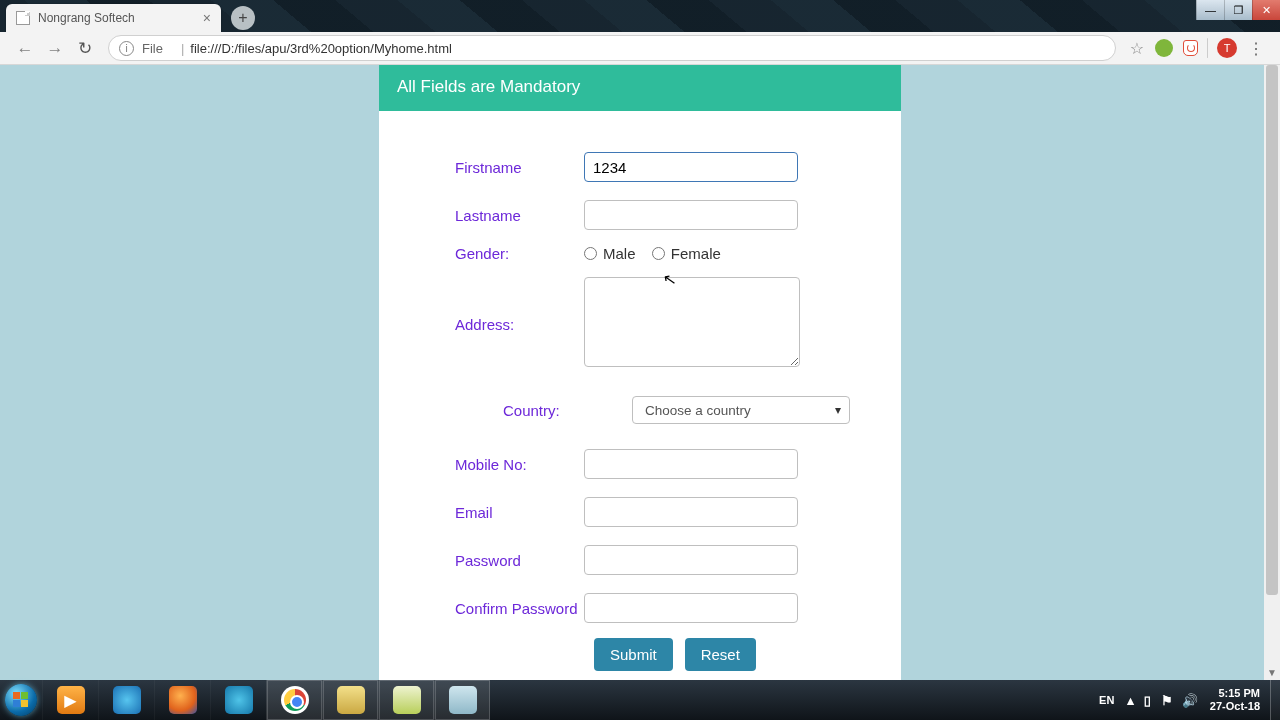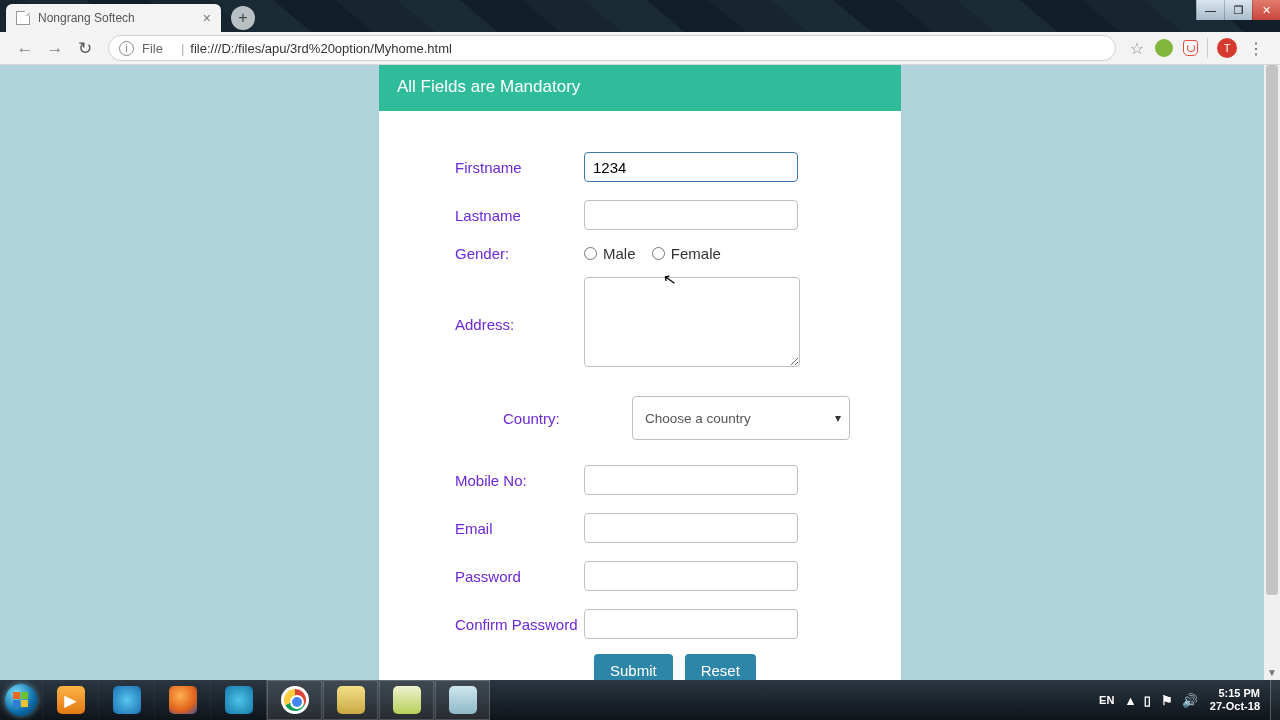--- a/index.html
+++ b/index.html
@@ -65,21 +65,21 @@
   .form-card { width:522px; margin:0 auto; background:#fff; }
   .form-header { background:#2fbc9b; color:#fff; font-size:17px; padding:12px 18px 14px; }
   .form-body { padding:32px 0 26px; }
   .frow { display:flex; align-items:center; padding:9px 0; }
   .frow .lbl { width:205px; padding-left:76px; font-size:15px; color:#6d28d9; }
   .frow .ctl { width:260px; }
   .txt { width:214px; height:30px; border:1px solid #bfbfbf; border-radius:4px; padding:0 8px;
          font-size:15px; font-family:inherit; }
   .txt.focused{ border:1.5px solid #3f77b5; outline:none; }
   textarea.txt { height:90px; padding:6px 8px; resize:both; width:216px;}
-  .sel { width:218px; height:44px; border:1px solid #bfbfbf; border-radius:4px; background:#fff;
+  .sel { width:218px; height:28px; border:1px solid #bfbfbf; border-radius:4px; background:#fff;
          padding:0 22px 0 12px; font-size:13.5px; color:#555; position:relative; display:flex;
          align-items:center;}
   .sel::after{ content:"▾"; position:absolute; right:8px; color:#333; font-size:12px;}
   .radios { font-size:15px; color:#333; display:flex; align-items:center; gap:4px;}
   .radios input{ margin:0 2px 0 0;}
   .btns { display:flex; gap:12px; margin-left:215px; padding-top:6px;}
   .btn { background:#2d86a7; color:#fff; border:none; border-radius:4px; font-size:15px;
          padding:8px 16px; cursor:pointer;}
   .cursor-arrow{ position:absolute; left:663px; top:205px; font-size:16px; color:#000;
                  transform:rotate(-10deg); pointer-events:none;}

